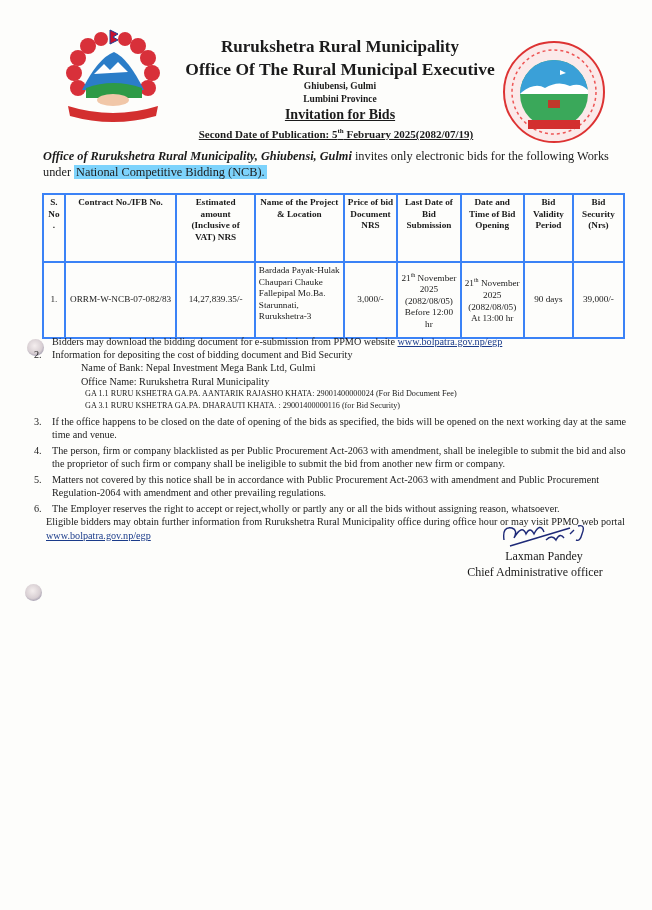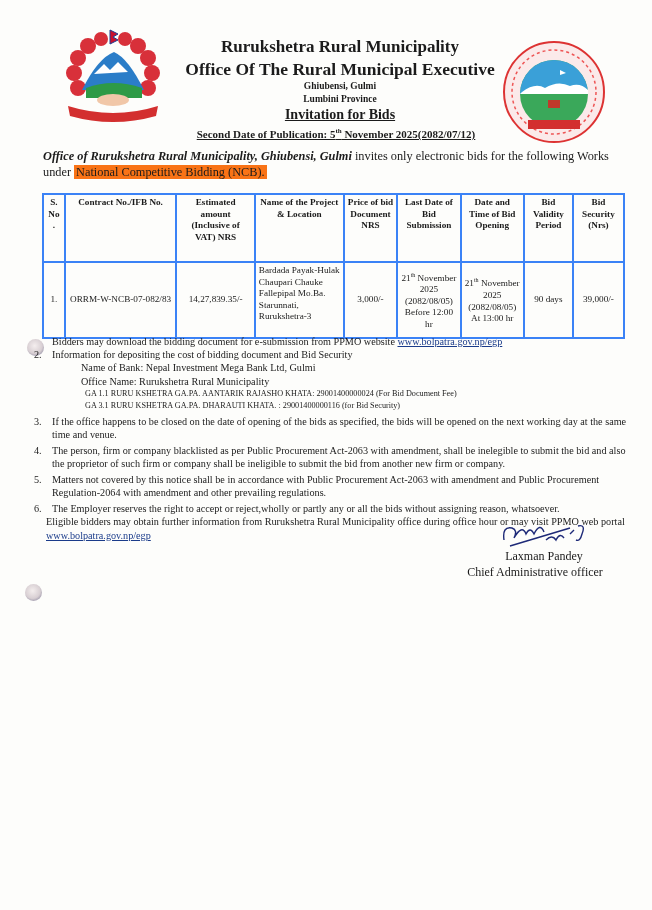--- a/index.html
+++ b/index.html
@@ -12,21 +12,21 @@
   .logo-right { position: absolute; left: 500px; top: 40px; width: 108px; height: 104px; }
   .header { position: absolute; left: 170px; top: 36px; width: 340px; text-align: center; }
   .h1 { font-weight: bold; font-size: 17px; line-height: 22px; }
   .h2 { font-weight: bold; font-size: 17.5px; line-height: 22px; }
   .h3 { font-weight: bold; font-size: 9.5px; line-height: 13px; }
   .h4 { font-weight: bold; font-size: 14px; text-decoration: underline; line-height: 18px; }
   .h5 { font-weight: bold; font-size: 11px; text-decoration: underline; line-height: 15px; white-space: nowrap; margin-left: -8px; }
   .h5 sup { font-size: 7px; }
   .intro { position: absolute; left: 43px; top: 148px; width: 585px; font-size: 12.3px; line-height: 16px; }
   .intro b { font-weight: bold; font-style: italic; }
-  .hl { background: #f97316; padding: 0 2px; }
+  .hl { background: #7dd3fc; padding: 0 2px; }
   table.bids { position: absolute; left: 42px; top: 193px; width: 583px; border-collapse: collapse; font-size: 9.2px; line-height: 11.5px; }
   table.bids th, table.bids td { border: 2px solid #3b82f6; vertical-align: top; padding: 2px 3px; }
   table.bids th { font-weight: bold; text-align: center; height: 62px; }
   table.bids td { height: 70px; vertical-align: middle; }
   table.bids td.proj { vertical-align: top; text-align: left; }
   td.c { text-align: center; }
   sup { font-size: 6px; }
   .list { position: absolute; left: 34px; top: 335px; width: 600px; font-size: 10.2px; line-height: 13px; }
   .item { display: flex; margin-bottom: 0; }
   .num { width: 18px; flex-shrink: 0; }
@@ -64,21 +64,21 @@
     <ellipse cx="55" cy="72" rx="16" ry="6" fill="#f1c7a8"></ellipse>
     <path d="M10 78 Q55 92 100 78 L98 88 Q55 100 12 88 Z" fill="#d32f2f"></path>
   </svg>
 
   <div class="header">
     <div class="h1">Rurukshetra Rural Municipality</div>
     <div class="h2">Office Of The Rural Municipal Executive</div>
     <div class="h3">Ghiubensi, Gulmi</div>
     <div class="h3">Lumbini Province</div>
     <div class="h4">Invitation for Bids</div>
-    <div class="h5"><span>Second Date of  Publication: 5</span><sup>th</sup><span> November 2025(2082/07/12)</span></div>
+    <div class="h5"><span>Second Date of  Publication: 5</span><sup>th</sup><span> February 2025(2082/07/19)</span></div>
   </div>
 
   <svg class="logo-right" viewBox="0 0 108 104">
     <circle cx="54" cy="52" r="50" fill="#fbeaea" stroke="#d33" stroke-width="2"></circle>
     <circle cx="54" cy="52" r="42" fill="none" stroke="#e55" stroke-width="1.5" stroke-dasharray="3 3"></circle>
     <circle cx="54" cy="54" r="34" fill="#3aa85a"></circle>
     <path d="M20 54 A34 34 0 0 1 88 54 Z" fill="#3aa0d8"></path>
     <path d="M22 52 Q35 42 45 48 Q58 40 70 46 Q80 42 88 50 L88 54 L20 54 Z" fill="#ffffff"></path>
     <rect x="48" y="60" width="12" height="8" fill="#c0392b"></rect>
     <path d="M60 30 l6 3 l-6 2 z" fill="#fff"></path>

